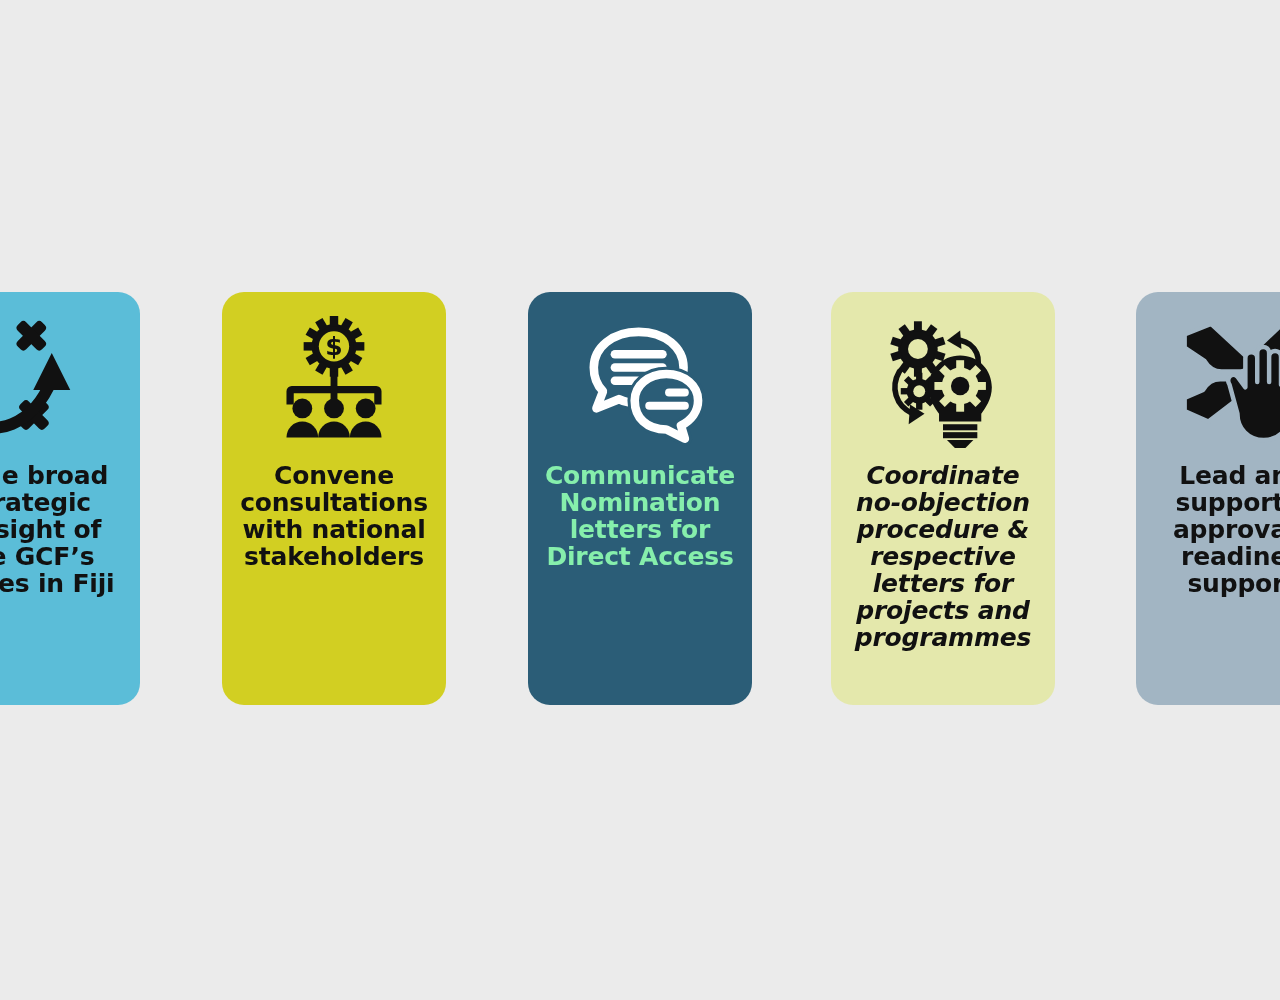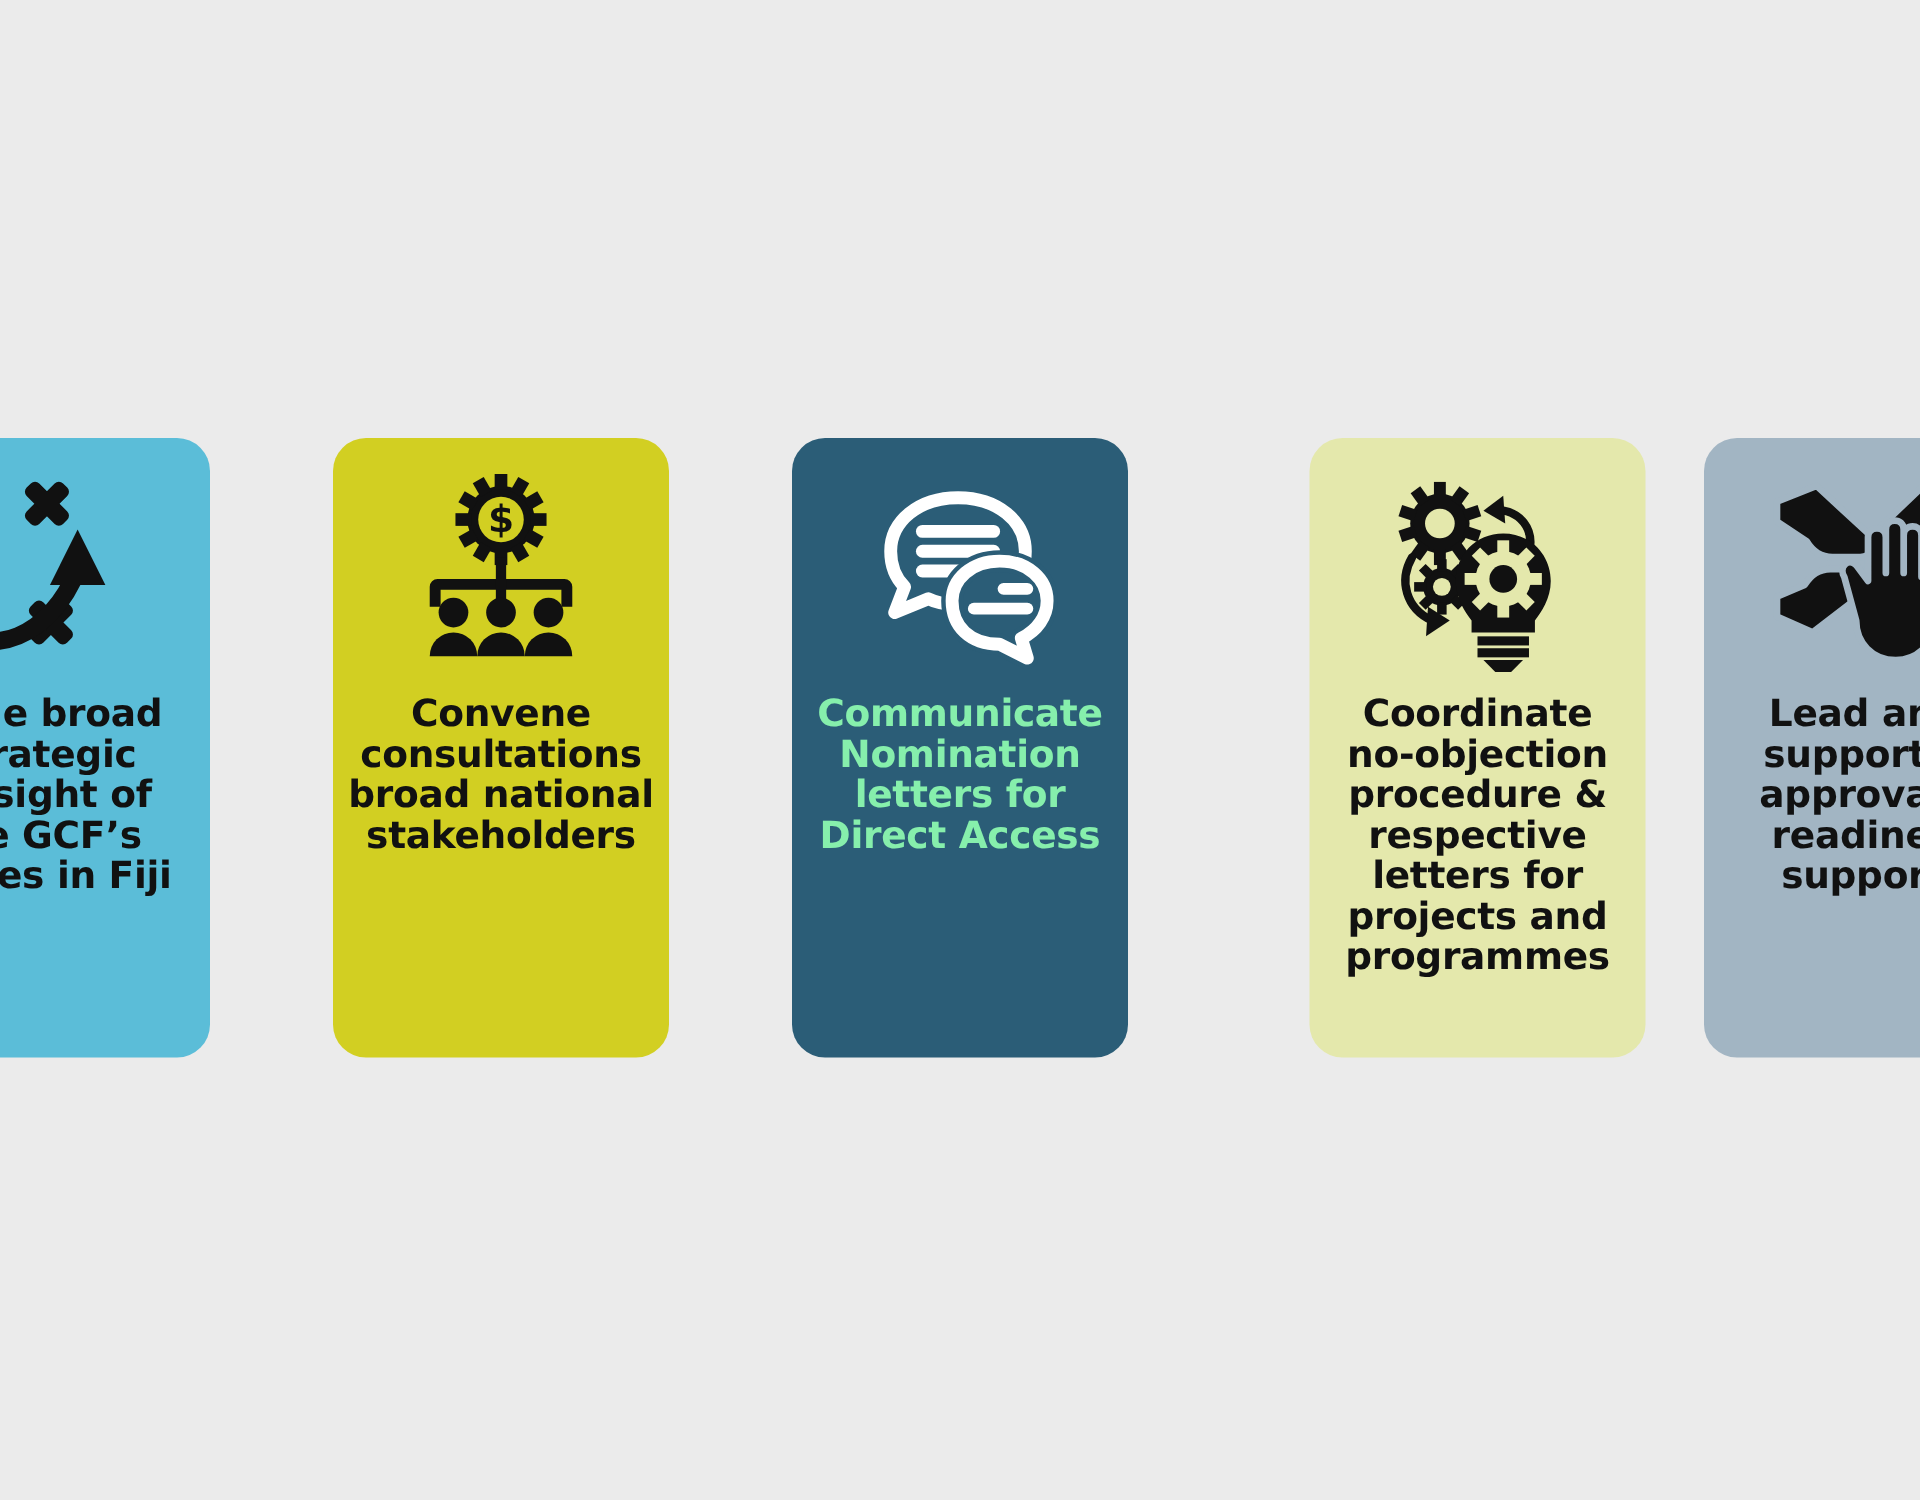--- a/index.html
+++ b/index.html
@@ -56,21 +56,21 @@
     font-size: 25px;
     line-height: 1.08;
     letter-spacing: -0.2px;
     white-space: pre-line;
     word-break: normal;
   }
   
   #card-0 { left: -84px; }
   #card-1 { left: 222px; }
   #card-2 { left: 528px; }
-  #card-3 { left: 873px; }
+  #card-3 { left: 831px; font-style: italic; }
   #card-4 { left: 1136px; }
 </style>
 </head>
 <body style="background: rgb(235, 235, 235);">
 
 <div id="cards-row">
 
   <div class="card" id="card-0" style="background: rgb(91, 189, 216);">
     <div class="card-icon">
       <svg viewBox="0 0 100 100" xmlns="http://www.w3.org/2000/svg" aria-hidden="true">
@@ -141,21 +141,21 @@
           </g>
           <g transform="translate(74,70)">
             <circle cx="0" cy="0" r="7.5"></circle>
             <path d="M-12 22 a12 12 0 0 1 24 0 z"></path>
           </g>
         </g>
       </svg>
     </div>
     <div class="card-text" style="color: rgb(17, 17, 17);">Convene
 consultations
-broad national
+with national
 stakeholders</div>
   </div>
 
   <div class="card" id="card-2" style="background: rgb(43, 93, 119);">
     <div class="card-icon">
       <svg viewBox="0 0 100 100" xmlns="http://www.w3.org/2000/svg" aria-hidden="true">
         <g fill="none" stroke="#ffffff" stroke-width="6.5" stroke-linejoin="round" stroke-linecap="round">
 
           <path d="M49 12 C 69 12, 83 24, 83 39 C 83 54, 69 66, 49 66 C 43 66, 38 65, 34 63 L 17 70 L 22 57 C 17 52, 15 46, 15 39 C 15 24, 29 12, 49 12 Z"></path>
         </g>

